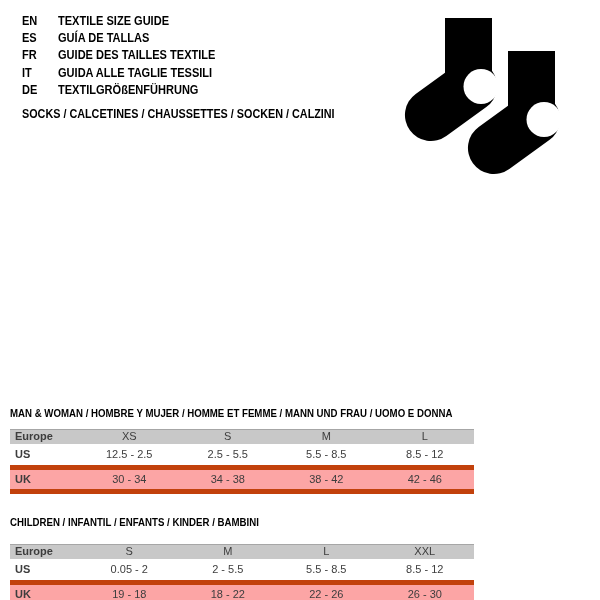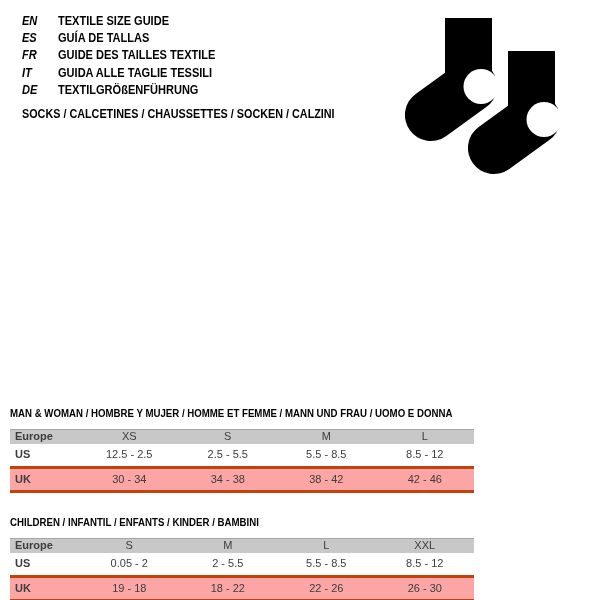--- a/index.html
+++ b/index.html
@@ -12,39 +12,39 @@
 
   
   .cond { display:inline-block; transform-origin:0 50%; white-space:nowrap; }
   .s92 { transform:scaleX(0.92); }
   .s90 { transform:scaleX(0.90); }
   .s84 { transform:scaleX(0.84); }
 
   
   .lang-block { position:absolute; left:22px; top:13px; color:#000; }
   .lang-row { height:17.2px; line-height:17.2px; font-size:12px; font-weight:bold; white-space:nowrap; }
-  .lang-row .code { display:inline-block; width:36px; vertical-align:top;font-style:italic; }
+  .lang-row .code { display:inline-block; width:36px; vertical-align:top; }
 
   
   .socks-line { position:absolute; left:22px; top:107px; font-size:12px; font-weight:bold; color:#000; line-height:14px; }
 
   
   .icon-svg { position:absolute; left:395px; top:0; }
 
   
   .size-table { position:absolute; left:10px; width:464px; }
   .t1 { top:407px; }
   .t2 { top:516px; }
   .table-title { font-size:11.5px; font-weight:bold; color:#000; line-height:13px; white-space:nowrap; }
   .t1 .table-title { margin-bottom:9px; }
-  .t2 .table-title { margin-bottom:9px; }
+  .t2 .table-title { margin-bottom:15px; }
   table { width:464px; border-collapse:collapse; table-layout:fixed; }
   col.c0 { width:70px; }
   thead tr { background:#c8c8c8; border-top:1px solid #a6a6a6; height:14px; }
-  tbody tr { height:24px; border-bottom:3px solid #c2410c; background:#ffffff; }
+  tbody tr { height:24px; border-bottom:5px solid #c2410c; background:#ffffff; }
   tbody tr.alt { background:#fca5a5; }
   th, td {
     padding:0; margin:0; font-size:11px; font-weight:normal;
     color:#3d3d3d; text-align:center; vertical-align:middle; line-height:1;
     white-space:nowrap; overflow:hidden;
   }
   th:first-child, td:first-child { text-align:left; padding-left:5px;font-weight:bold; }
 </style>
 </head>
 <body>

